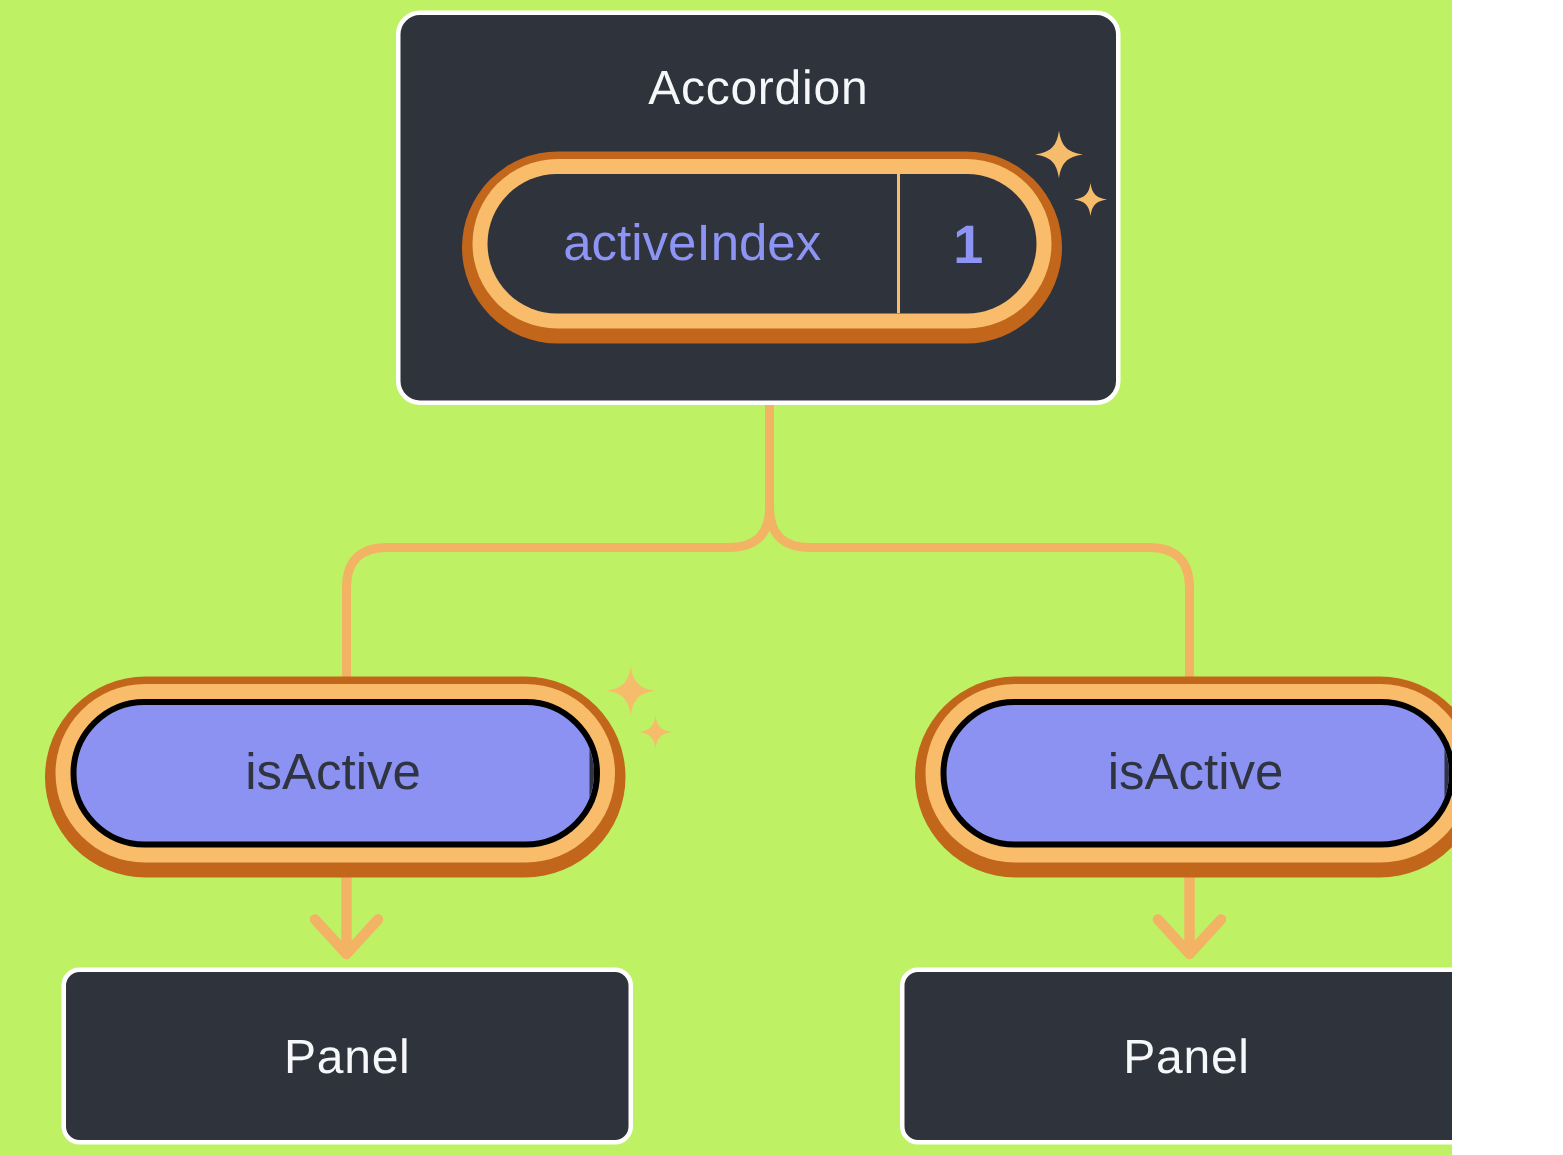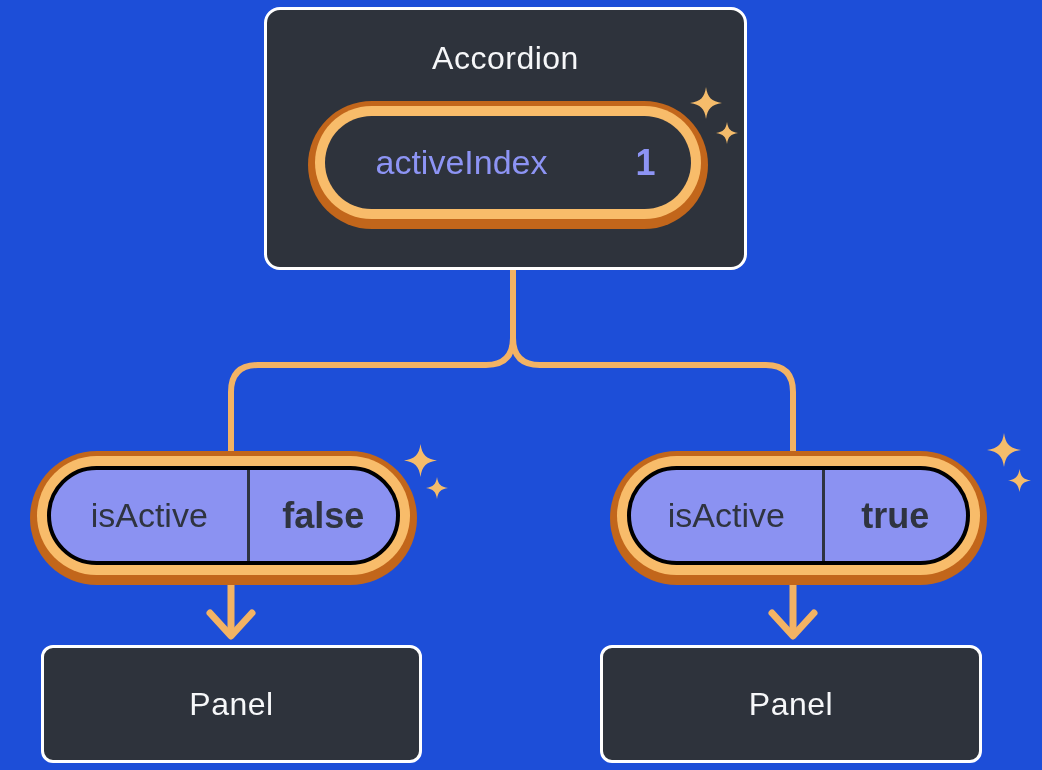--- a/index.html
+++ b/index.html
@@ -1,17 +1,17 @@
 <!DOCTYPE html>
 <html><head>
 <meta charset="utf-8">
 <style>
   html,body{margin:0;padding:0;background:#ffffff;}
   .stage{
-    position:relative;width:1042px;height:770px;background:#1d4ed8;
+    position:relative;width:968px;height:770px;background:#bef264;
     font-family:"Liberation Sans",sans-serif;overflow:hidden;
   }
   
   .wires{position:absolute;left:0;top:0;width:1042px;height:770px;z-index:1;pointer-events:none;}
 
   
   .node{
     position:absolute;background:#2E333C;border:3px solid #FFFFFF;box-sizing:border-box;
     z-index:2;display:flex;align-items:center;justify-content:center;
   }
@@ -25,21 +25,21 @@
 
   
   .pill-outer{
     position:absolute;z-index:3;background:#C2661B;border-radius:999px;
     padding:5px 7px 10px 7px;box-sizing:border-box;
   }
   .pill-mid{background:#F8BC6A;border-radius:999px;padding:10px;height:100%;box-sizing:border-box;}
   .pill-core{
     height:100%;border-radius:999px;display:flex;align-items:stretch;overflow:hidden;box-sizing:border-box;
   }
-  .core-dark{background:#2E333C;align-items:center;}
+  .core-dark{background:#2E333C;}
   .core-purple{background:#8B92F2;border:4px solid #000000;}
   .pill-top{left:308px;top:101px;width:400px;height:128px;}
   .pill-left{left:30px;top:451px;width:387px;height:134px;}
   .pill-right{left:610px;top:451px;width:377px;height:134px;}
 
   .seg{display:flex;align-items:center;justify-content:center;}
   .seg-label-wide{flex:3;}
   .seg-label{flex:1.35;}
   .seg-value{flex:1;}
   .div-orange{width:2px;background:#F8BC6A;}
@@ -81,31 +81,29 @@
         <div class="seg seg-value txt-purple bold">1</div>
       </div>
     </div>
   </div>
 
   <div class="pill-outer pill-left">
     <div class="pill-mid">
       <div class="pill-core core-purple">
         <div class="seg seg-label txt-dark">isActive</div>
         <div class="div-dark"></div>
-        <div class="seg seg-value txt-dark bold">false</div>
       </div>
     </div>
   </div>
 
   <div class="pill-outer pill-right">
     <div class="pill-mid">
       <div class="pill-core core-purple">
         <div class="seg seg-label txt-dark">isActive</div>
         <div class="div-dark"></div>
-        <div class="seg seg-value txt-dark bold">true</div>
       </div>
     </div>
   </div>
 
   <div class="node panel-left">
     <div class="node-title">Panel</div>
   </div>
   <div class="node panel-right">
     <div class="node-title">Panel</div>
   </div>

